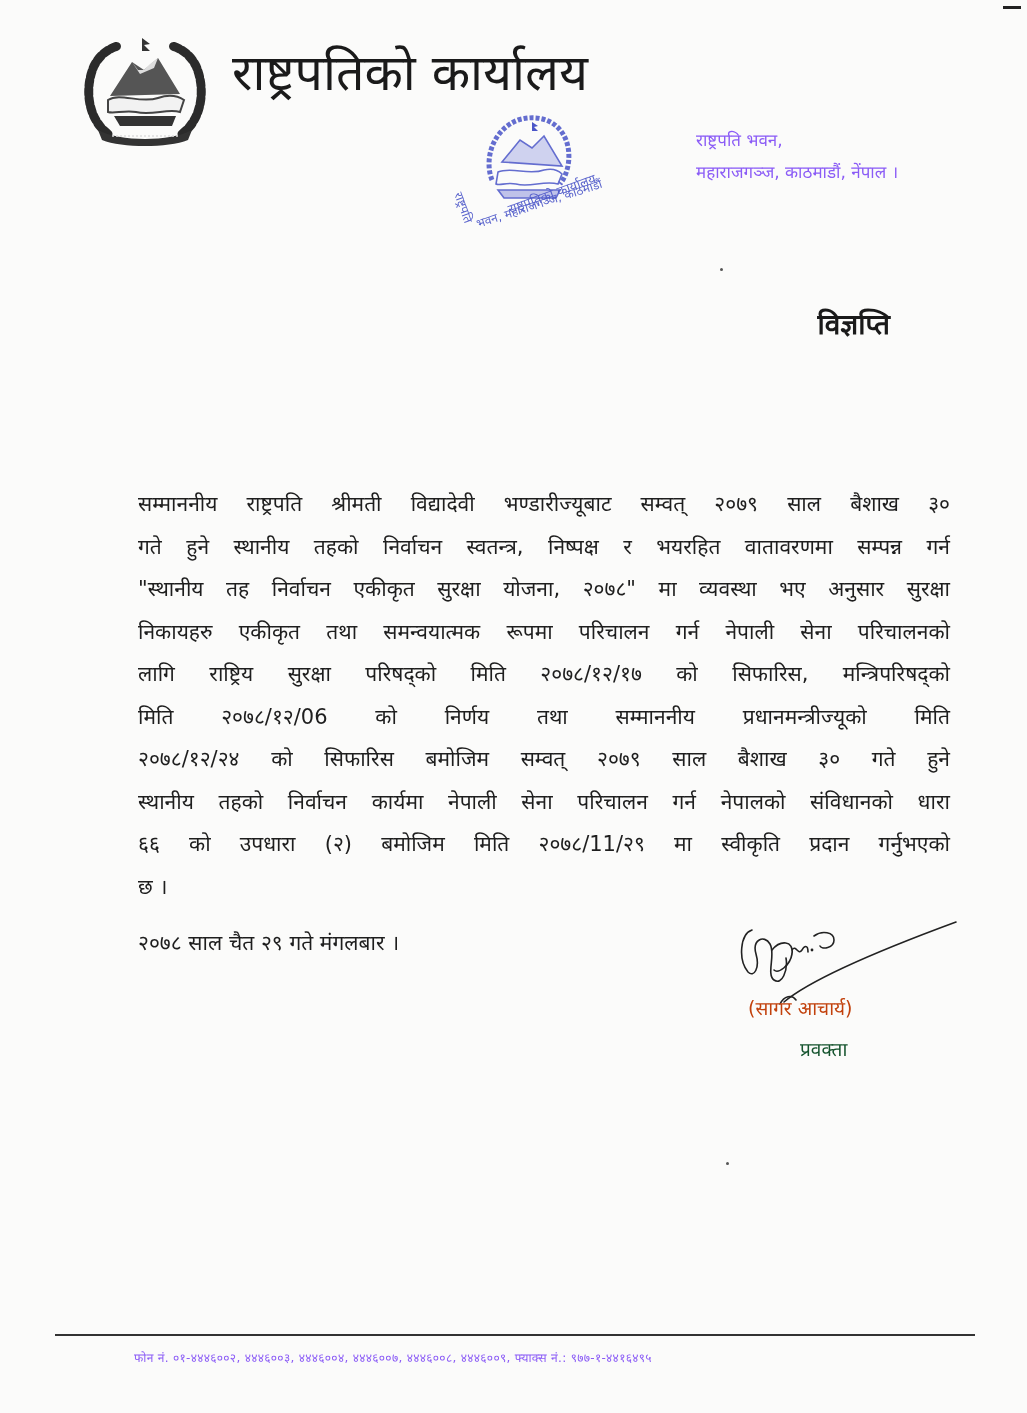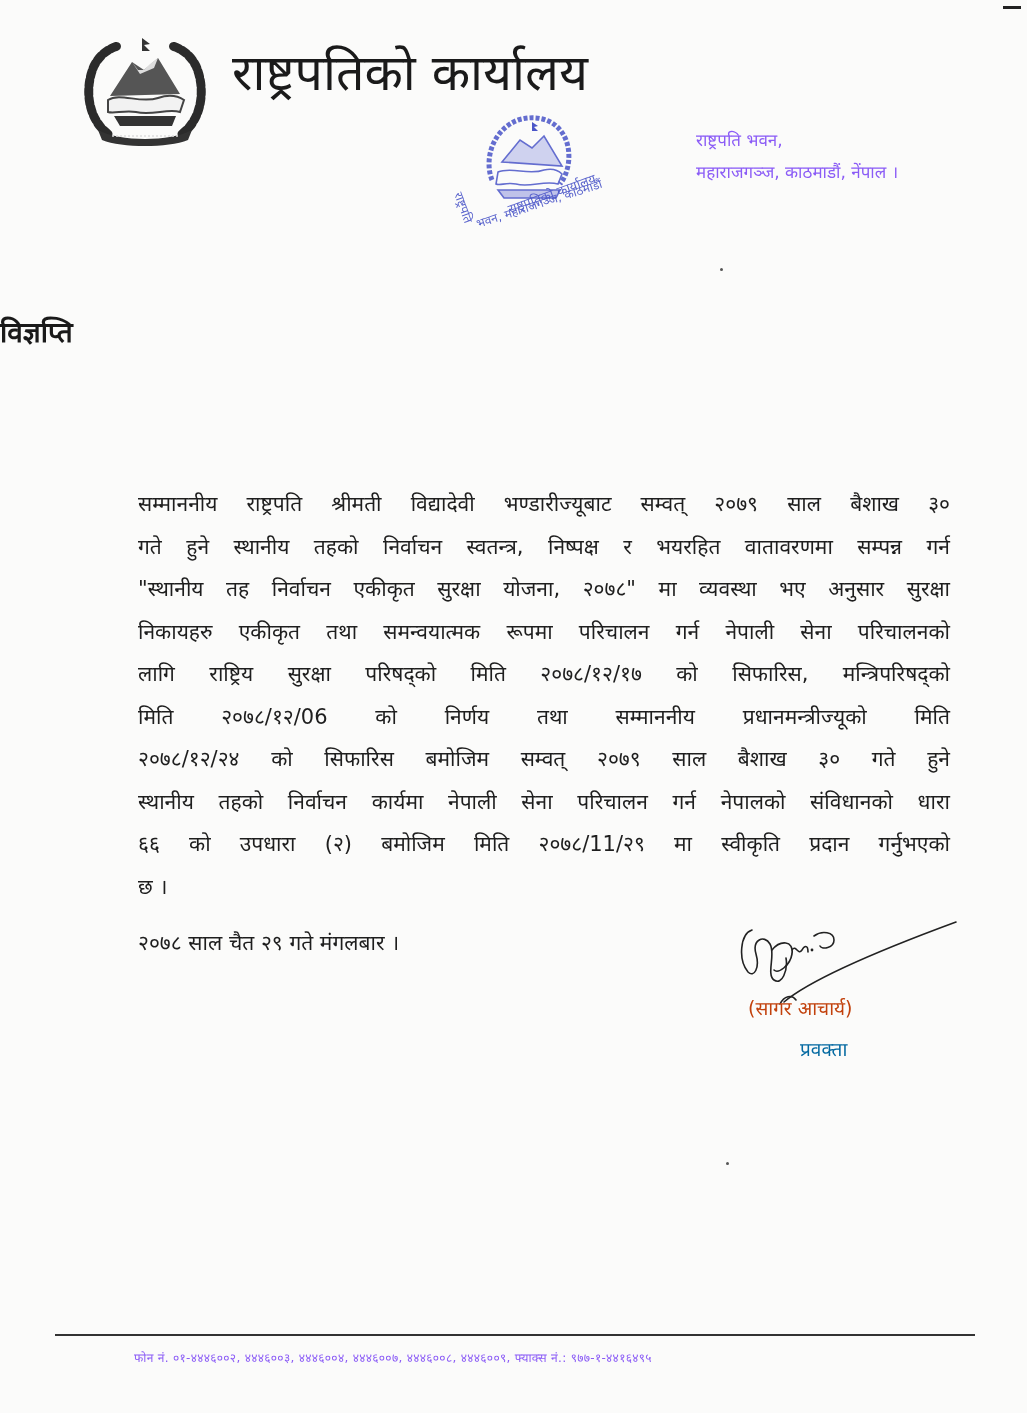--- a/index.html
+++ b/index.html
@@ -12,33 +12,33 @@
     .abs { position: absolute; }
     .corner-mark { left: 1003px; top: 6px; width: 18px; height: 3px; background: #222; }
     .emblem { left: 80px; top: 34px; width: 130px; height: 115px; }
     .office-title {
       left: 232px; top: 48px; font-size: 50px; font-weight: 400; letter-spacing: 0px;
       color: #1a1a1a; white-space: nowrap; line-height: 1;
     }
     .seal { left: 448px; top: 110px; width: 160px; height: 135px; }
     .address { left: 696px; top: 124px; font-size: 17px; line-height: 32px; color: #8b5cf6; white-space: nowrap; }
     .notice-title {
-      left: 0; width: 890px; top: 312px; text-align: left;
+      left: 0; width: 890px; top: 304px; text-align: right;
       font-size: 28px; font-weight: 700; color: #1a1a1a;
     }
     .body-text {
       left: 138px; top: 483px; width: 812px;
       font-size: 21px; line-height: 42.5px; text-align: justify; color: #1e1e1e;
     }
     .body-text .line { display: block; text-align: justify; text-align-last: justify; white-space: nowrap; }
     .body-text .line.last { text-align-last: left; }
     .date-line { left: 138px; top: 928px; font-size: 21px; color: #1e1e1e; white-space: nowrap; }
     .signature { left: 730px; top: 910px; width: 230px; height: 100px; }
     .signer-name { left: 748px; top: 995px; font-size: 19px; color: #c2410c; white-space: nowrap; }
-    .signer-title { left: 800px; top: 1036px; font-size: 19px; color: #0369a1; white-space: nowrap; }
+    .signer-title { left: 800px; top: 1036px; font-size: 19px; color: #14532d; white-space: nowrap; }
     .footer-rule { left: 55px; top: 1334px; width: 920px; height: 2px; background: #333; }
     .footer-text { left: 134px; top: 1349px; font-size: 12px; color: #8b5cf6; white-space: nowrap; letter-spacing: 0.3px; }
     .speck { width: 3px; height: 3px; border-radius: 50%; background: #555; }
   </style>
 </head>
 <body>
 
 <div class="abs corner-mark"></div>
 
 <div class="abs emblem">

